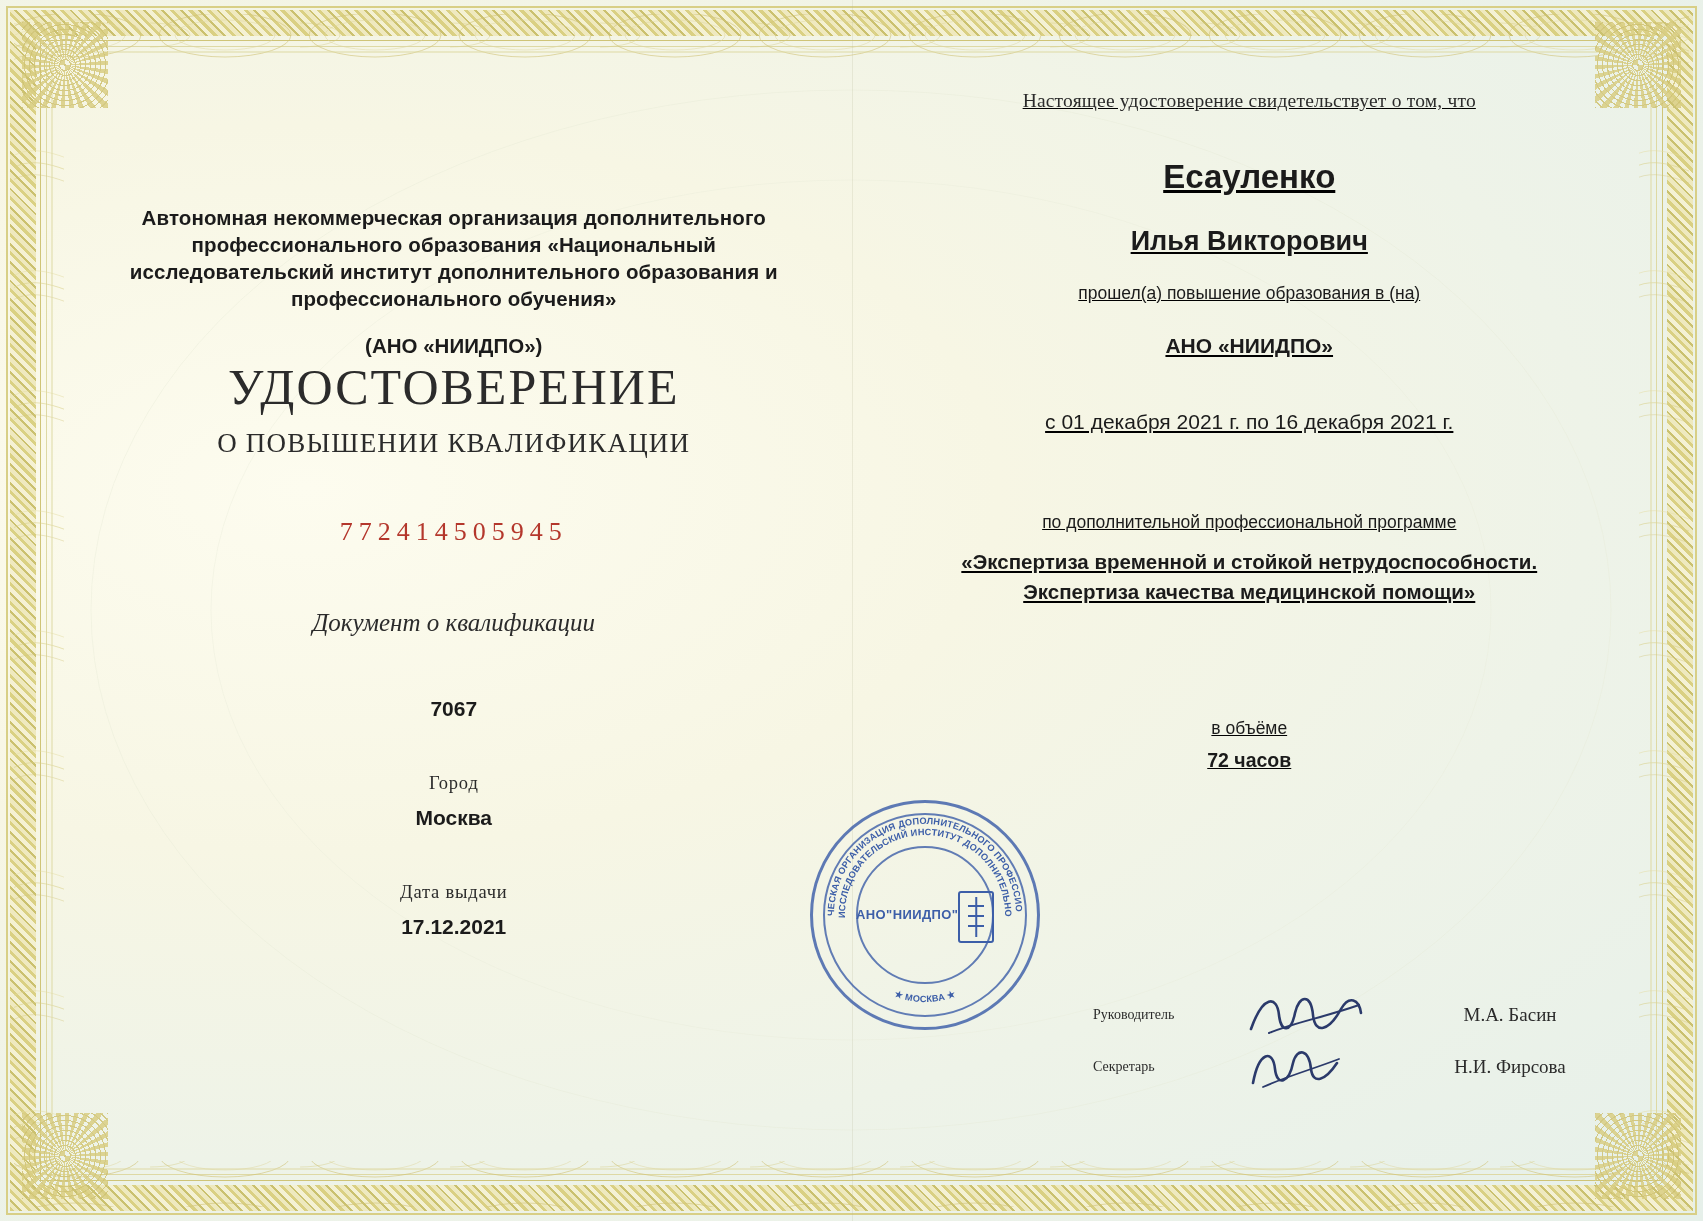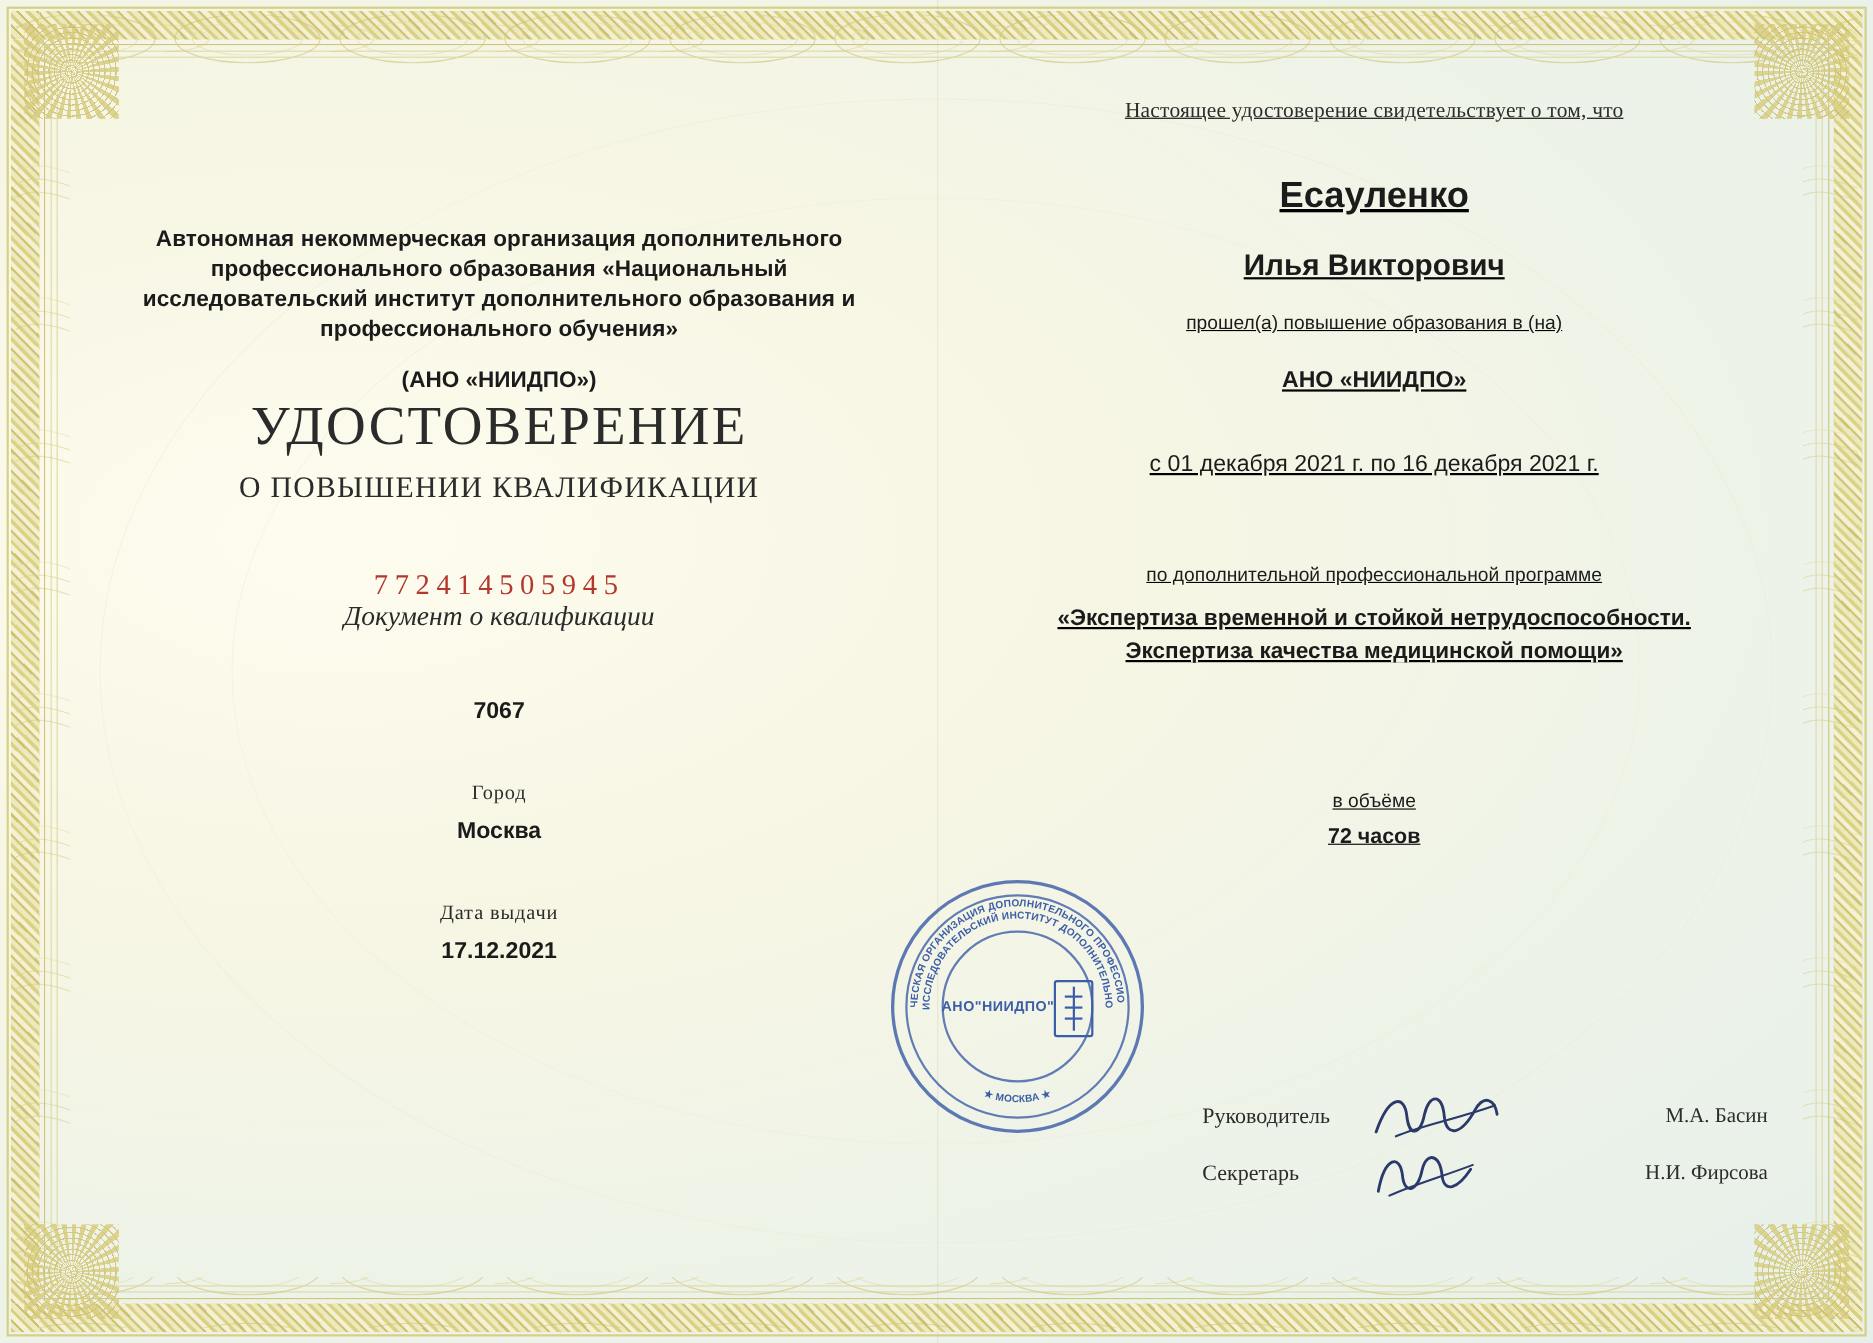--- a/index.html
+++ b/index.html
@@ -138,20 +138,21 @@
     color: #2b2b2b;
   }
   .serial {
     margin-top: 58px;
     font-family: "Liberation Serif", serif;
     font-size: 26px;
     letter-spacing: 6px;
     color: #b4372c;
   }
   .doc-kind {
+    margin-top: 62px;
     font-family: "Liberation Serif", serif;
     font-style: italic;
     font-size: 25px;
     color: #2b2b2b;
   }
   .field-block { margin-top: 60px; }
   .field-block.tight { margin-top: 52px; }
   .field-label {
     font-family: "Liberation Serif", serif;
     font-size: 18.5px;
@@ -233,31 +234,31 @@
     text-align: left;
   }
   .sig-row {
     display: flex;
     align-items: center;
     height: 52px;
   }
   .sig-role {
     width: 140px;
     font-family: "Liberation Serif", serif;
-    font-size: 20px;
+    font-size: 14px;
     color: #2b2b2b;
   }
   .sig-mark {
     width: 180px;
     height: 52px;
     position: relative;
   }
   .sig-name {
     flex: 1;
-    text-align: right;
+    text-align: center;
     font-family: "Liberation Serif", serif;
     font-size: 19px;
     color: #2b2b2b;
     padding-right: 6px;
   }
 
   
   .stamp {
     position: absolute;
     left: 810px;

